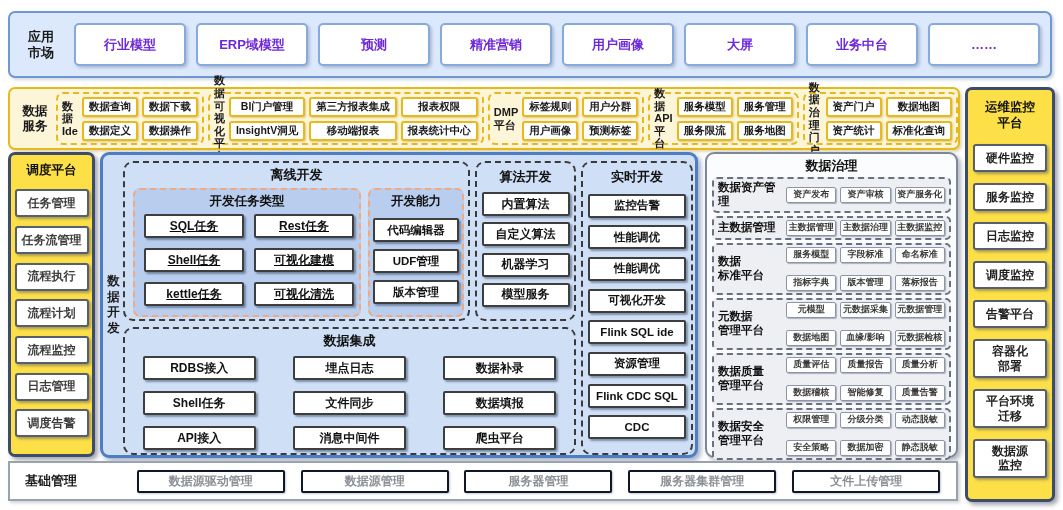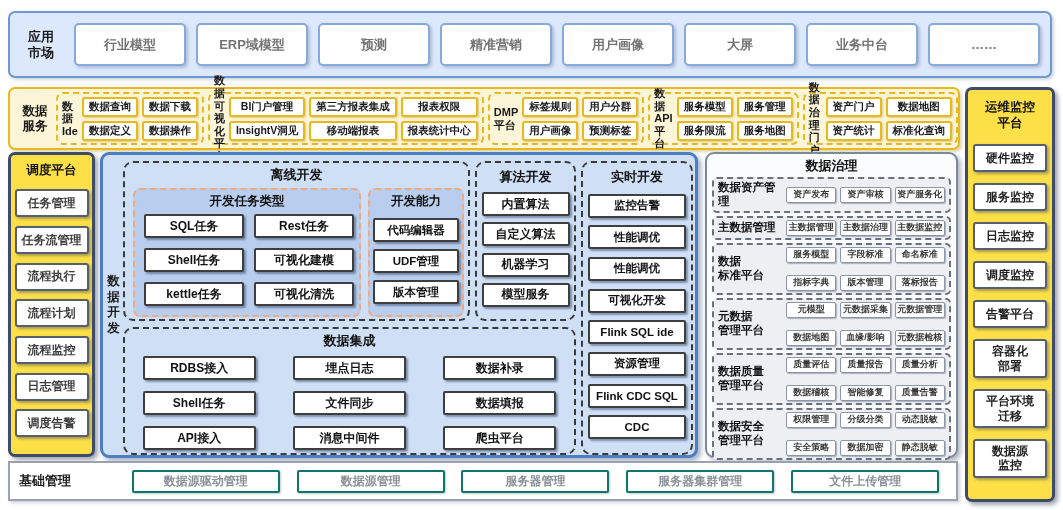--- a/index.html
+++ b/index.html
@@ -10,21 +10,21 @@
   .box{background:#fff;display:flex;align-items:center;justify-content:center;
        font-weight:bold;white-space:nowrap;box-sizing:border-box;}
 
   
   #app-market{position:absolute;left:8px;top:11px;width:1044px;height:67px;
     background:#dce8fb;border:2px solid #6f97d1;border-radius:7px;
     display:flex;align-items:center;box-sizing:border-box;box-shadow:2px 2px 3px rgba(120,140,170,.35);}
   #app-market .band-label{width:46px;margin-left:8px;text-align:center;font-size:13px;color:#1a1a1a;line-height:1.2;}
   #app-market .band-items{flex:1;display:flex;justify-content:space-evenly;align-items:center;}
   .app-box{width:112px;height:43px;border:2px solid #85aadb;border-radius:5px;
-    font-size:13px;color:#737373;box-shadow:2px 2px 3px rgba(110,130,160,.4);}
+    font-size:13px;color:#6d28d9;box-shadow:2px 2px 3px rgba(110,130,160,.4);}
 
   
   #data-services{position:absolute;left:8px;top:87px;width:952px;height:63px;
     background:#fdf5d8;border:2px solid #e6b91d;border-radius:7px;
     display:flex;align-items:center;box-sizing:border-box;box-shadow:2px 2px 3px rgba(170,140,50,.35);}
   #data-services .band-label{width:36px;margin:0 3px 0 7px;text-align:center;font-size:12.5px;color:#1a1a1a;line-height:1.2;}
   #data-services .groups{flex:1;display:flex;gap:4px;align-items:center;height:53px;}
   .svc-group{border:2px dashed #e6b91d;border-radius:7px;height:100%;
     display:flex;align-items:center;gap:4px;padding:2px 4px;box-sizing:border-box;}
   .svc-group .g-label{font-weight:bold;font-size:11px;color:#1a1a1a;line-height:1.15;text-align:left;}
@@ -59,21 +59,21 @@
              align-items:center;justify-content:space-evenly;padding:2px 0;}
   #realtime{left:478px;top:6px;width:112px;height:294px;display:flex;flex-direction:column;
             align-items:center;justify-content:space-evenly;padding:2px 0;}
   #integration{left:20px;top:172px;width:453px;height:128px;}
   .orange-group{position:absolute;background:#b9ceee;border:2px dashed #f2a97e;border-radius:7px;
     box-sizing:border-box;display:flex;flex-direction:column;align-items:center;}
   #task-types{left:8px;top:25px;width:228px;height:129px;}
   #capabilities{left:243px;top:25px;width:96px;height:129px;}
   .grp-title{font-weight:bold;font-size:12.5px;color:#111;margin:3px 0 1px;}
   .grp-grid{flex:1;display:grid;grid-template-columns:repeat(2,1fr);gap:9px 10px;
-    align-content:space-evenly;justify-items:center;width:100%;padding:2px 9px 8px;box-sizing:border-box;}
+    align-content:space-evenly;justify-items:center;width:100%;padding:2px 9px 8px;box-sizing:border-box;text-decoration:underline;}
   .grp-col{flex:1;display:flex;flex-direction:column;justify-content:space-evenly;align-items:center;width:100%;padding-bottom:4px;}
   .dev-box{height:24px;width:100px;border:2px solid #3e3e3e;border-radius:2px;
     font-size:12px;color:#111;box-shadow:2px 2px 2px rgba(45,65,95,.5);}
   #capabilities .dev-box{width:86px;font-size:11.5px;}
   #algorithm .dev-box{width:88px;}
   #realtime .dev-box{width:98px;font-size:11.5px;}
   #integration .int-grid{display:grid;grid-template-columns:repeat(3,1fr);gap:11px 34px;
     padding:6px 16px 0;justify-items:center;}
   #integration .dev-box{width:113px;}
 
@@ -87,23 +87,23 @@
     display:flex;align-items:center;gap:4px;padding:2px 4px;box-sizing:border-box;}
   .gov-sec .g-label{width:64px;font-weight:bold;font-size:11.5px;color:#111;line-height:1.2;white-space:pre-line;}
   .gov-grid{flex:1;display:grid;grid-template-columns:repeat(3,1fr);gap:12px 4px;}
   .gov-box{height:16px;border:1px solid #8d96a6;border-radius:2px;
     font-size:9px;color:#3a3a3a;box-shadow:1px 1px 1px rgba(90,100,120,.45);}
 
   
   #base-mgmt{position:absolute;left:8px;top:461px;width:950px;height:40px;
     background:#fff;border:2px solid #9aa2ad;box-sizing:border-box;display:flex;align-items:center;
     box-shadow:2px 2px 3px rgba(120,130,145,.35);}
-  #base-mgmt .band-label{margin-left:9px;width:96px;font-weight:bold;font-size:13px;color:#1a1a1a;}
+  #base-mgmt .band-label{margin-left:15px;width:96px;font-weight:bold;font-size:13px;color:#1a1a1a;}
   #base-mgmt .band-items{flex:1;display:flex;justify-content:space-evenly;align-items:center;}
-  .base-box{width:148px;height:23px;border:2px solid #0f766e;border-radius:2px;
+  .base-box{width:148px;height:23px;border:2px solid #0f172a;border-radius:2px;
     font-size:12px;color:#8b9097;box-shadow:1px 1px 2px rgba(130,140,150,.45);}
 </style>
 </head>
 <body>
 
 <div id="stage">
 
   <div id="app-market">
     <div class="band-label bold pre">应用
 市场</div>

